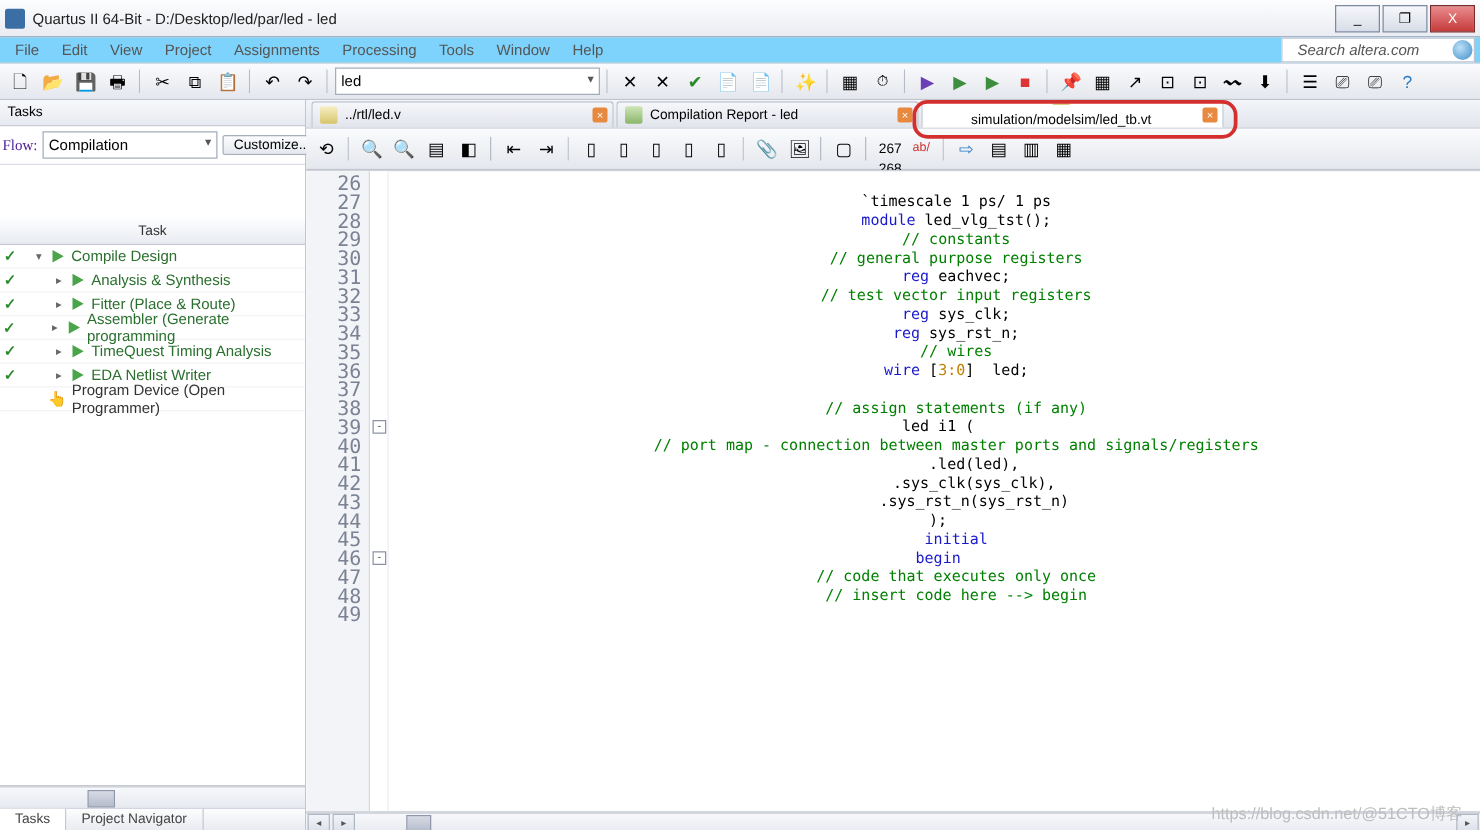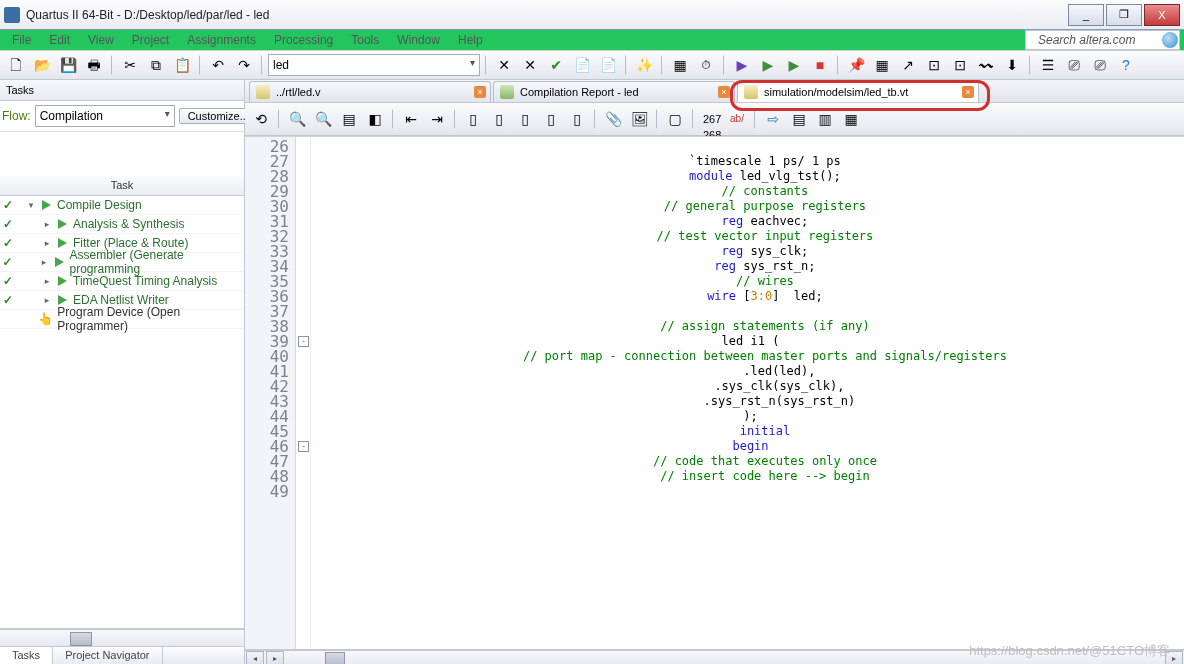--- a/index.html
+++ b/index.html
@@ -18,60 +18,60 @@
     display: flex; align-items: center;
     padding: 0 4px;
   }
   .titlebar .app-icon { width:16px;height:16px;background:#3b6ea5;border-radius:2px;margin-right:6px;}
   .titlebar .title { flex:1; font-size:12px; color:#222;}
   .win-btns { display:flex; }
   .win-btn { width:34px;height:20px;border:1px solid #7a8aa0;background:linear-gradient(#f7f7fb,#d7dde8);display:flex;align-items:center;justify-content:center;margin-left:2px;font-size:11px;}
   .win-btn.close{background:linear-gradient(#e98c8f,#c53a3a);color:#fff;border-color:#7a2a2a;}
   
   .menubar {
-    height:20px;background:#22c55e;border-bottom:1px solid #d0d0d0;
+    height:20px;background:#7dd3fc;border-bottom:1px solid #d0d0d0;
     display:flex;align-items:center;padding:0 4px;gap:2px;
   }
   .menubar span{padding:1px 8px;color:#555;border-radius:2px;}
   .search-box{margin-left:auto;width:130px;height:18px;border:1px solid #bcc5d3;background:#fff;display:flex;align-items:center;padding:0 19px 0 4px;position:relative;font-style:italic;color:#888;}
   .search-box .globe{position:absolute;right:1px;top:1px;width:16px;height:16px;border-radius:50%;background:radial-gradient(circle at 6px 6px,#bde0f7,#3b8cc9);}
   
   .toolbar{background:linear-gradient(#fbfbfd,#e4e7ed);border-bottom:1px solid #c0c5cf;padding:3px 4px;display:flex;align-items:center;gap:2px;height:22px;}
   .tbtn{width:22px;height:22px;display:flex;align-items:center;justify-content:center;border:1px solid transparent;border-radius:2px;}
   .tbtn.sep{width:0;border-left:1px solid #b6bcc7;margin:0 3px;height:18px;}
   .tbtn svg,.tbtn .glyph{width:16px;height:16px;}
   .glyph{font-size:14px;line-height:16px;text-align:center;}
   .combo{height:20px;border:1px solid #a3adbb;background:#fff;display:flex;align-items:center;padding:0 16px 0 4px;position:relative;min-width:190px;}
   .combo:after{content:"▾";position:absolute;right:4px;top:2px;color:#555;font-size:10px;}
   
   .body{display:flex;height:calc(664px - 29px - 20px - 28px);}
   .left{width:244px;border-right:1px solid #c0c5cf;display:flex;flex-direction:column;background:#fff;}
   .tasks-header{background:linear-gradient(#f7f8fb,#e7eaf1);border-bottom:1px solid #c9ccd5;height:20px;padding:0 6px;font-size:11px;display:flex;align-items:center;}
   .flow-row{display:flex;align-items:center;gap:4px;padding:4px 2px;border-bottom:1px solid #dadde4;}
-  .flow-row label{color:#4d7c0f;}
+  .flow-row label{color:#4c1d95;font-family:Liberation Serif, serif;}
   .flow-row .combo{min-width:118px;flex:0;}
   .cust-btn{border:1px solid #a7aebc;background:linear-gradient(#fdfdfe,#e4e8ef);padding:1px 8px;border-radius:2px;font-size:11px;}
   .task-col-h{background:linear-gradient(#fcfdfe,#e9ecf2);border-top:1px solid #fff;border-bottom:1px solid #c4c9d3;height:20px;display:flex;align-items:center;justify-content:center;font-size:11px;color:#333;margin-top:42px;}
   .tasklist{flex:1;overflow:auto;border-bottom:1px solid #c6c9d2;}
   .task-row{display:flex;align-items:center;height:18px;padding:0 2px;gap:4px;border-bottom:1px solid #f2f3f6;}
   .check{color:#2a8a2a;font-weight:bold;width:12px;text-align:center;}
   .expander{width:10px;text-align:center;color:#666;font-size:9px;}
   .play{width:0;height:0;border-left:9px solid #4aa54a;border-top:5px solid transparent;border-bottom:5px solid transparent;margin:0 2px;}
   .task-link{color:#2a6f2e;}
   .task-link.black{color:#333;}
   .left-scroll{height:16px;border-top:1px solid #c6c9d2;background:linear-gradient(#f7f8fb,#e6e9ef);position:relative;}
   .left-scroll .thumb{position:absolute;left:70px;top:2px;width:20px;height:12px;background:linear-gradient(#d6dbe5,#b5bccb);border:1px solid #8e98aa;}
   .bottom-tabstrip{height:20px;background:linear-gradient(#fdfdfe,#e5e8ee);border-top:1px solid #c5c9d3;display:flex;}
   .bottom-tab{padding:2px 12px;border-right:1px solid #c5c9d3;font-size:11px;color:#444;}
   .bottom-tab.active{background:#fff;border-bottom:1px solid #fff;}
   
   .right{flex:1;display:flex;flex-direction:column;min-width:0;}
   .filetabs{height:22px;background:linear-gradient(#f3f5f9,#e2e5ec);display:flex;align-items:flex-end;border-bottom:1px solid #c2c7d1;padding-left:4px;}
   .ftab{height:20px;border:1px solid #b7bdc9;border-bottom:none;background:linear-gradient(#f6f7fa,#e1e4ec);margin-right:2px;padding:0 24px 0 6px;display:flex;align-items:center;gap:6px;font-size:11px;border-radius:3px 3px 0 0;position:relative;min-width:210px;}
-  .ftab.active{background:#fff;}
+  .ftab.active{background:#fff;flex-direction:column;}
   .ftab .x{position:absolute;right:4px;top:4px;width:12px;height:12px;background:#e7893f;border-radius:2px;color:#fff;font-size:9px;line-height:12px;text-align:center;}
   .ftab .ticon{width:14px;height:14px;border-radius:2px;}
   .ftab .ticon.doc{background:linear-gradient(#f6efc5,#d7c56a);}
   .ftab .ticon.rep{background:linear-gradient(#cfe5b8,#8ab66a);}
   .ftab.highlighted{position:relative;}
   .ftab.highlighted::after{content:"";position:absolute;left:-8px;right:-12px;top:-2px;height:25px;pointer-events:none;border:3px solid #d32f2f;border-radius:12px;}
   .edit-toolbar{height:26px;}
   .editor-area{flex:1;display:flex;overflow:hidden;border-top:1px solid #d0d3da;border-bottom:1px solid #c2c7d1;background:#fff;}
   .gutter{width:44px;background:#f3f4f7;border-right:1px solid #d6d9e0;font-family:Consolas,monospace;font-size:16px;color:#7a8294;text-align:right;padding:2px 6px 0 0;line-height:15px;}
   .foldcol{width:14px;background:#fff;border-right:1px solid #eceef3;position:relative;}

